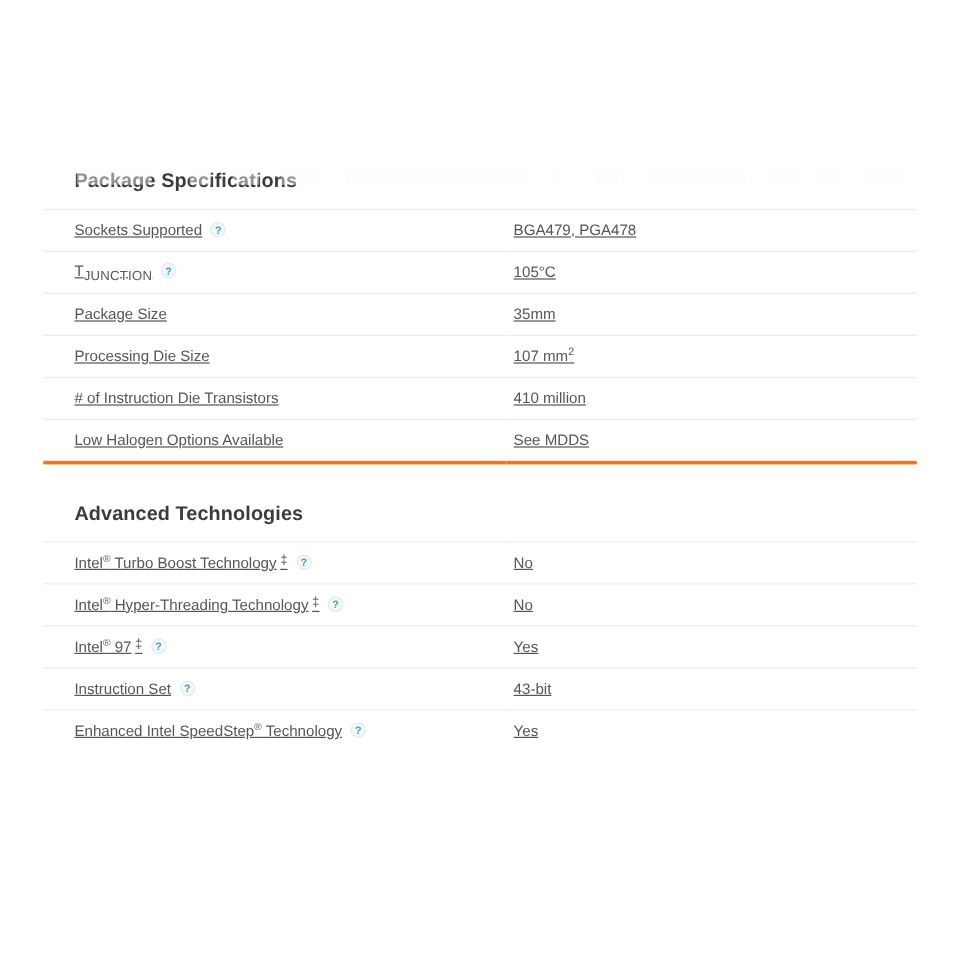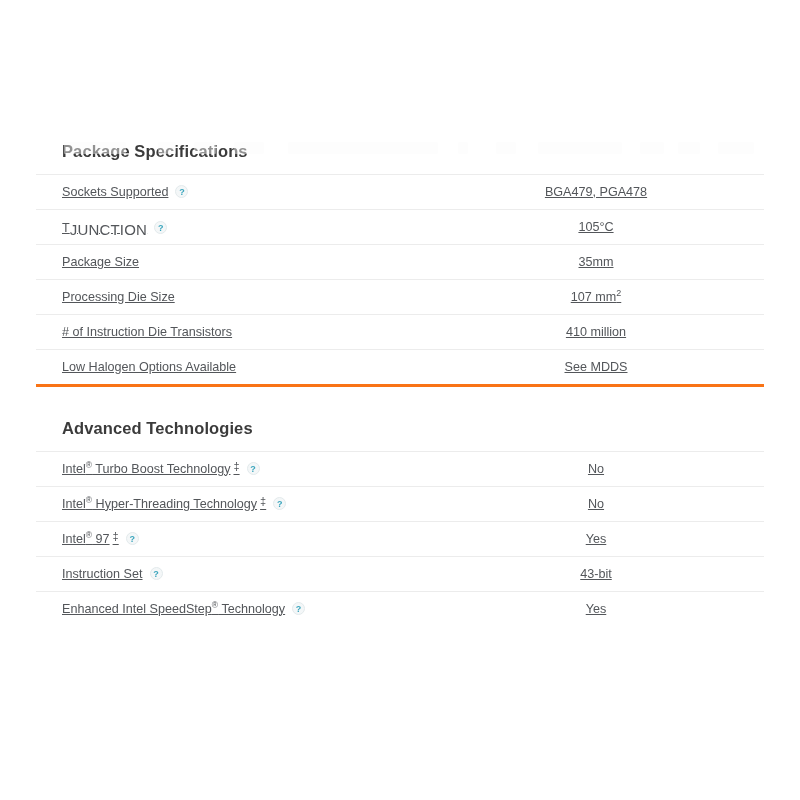--- a/index.html
+++ b/index.html
@@ -63,30 +63,29 @@
   }
 
   td.label-cell {
     width: 360px;
     padding-left: 26px;
     white-space: nowrap;
   }
   td.value-cell {
     padding-left: 6px;
     color: #53565a;
-    text-align: center;
   }
 
   .label-text {
     display: inline;
   }
 
   
   .sub-caps {
-    font-size: 15px;
+    font-size: 11px;
     letter-spacing: 0.2px;
     position: relative;
     top: 3px;
   }
 
   .reg-mark {
     font-size: 8.5px;
     vertical-align: 5px;
     line-height: 0;
   }

